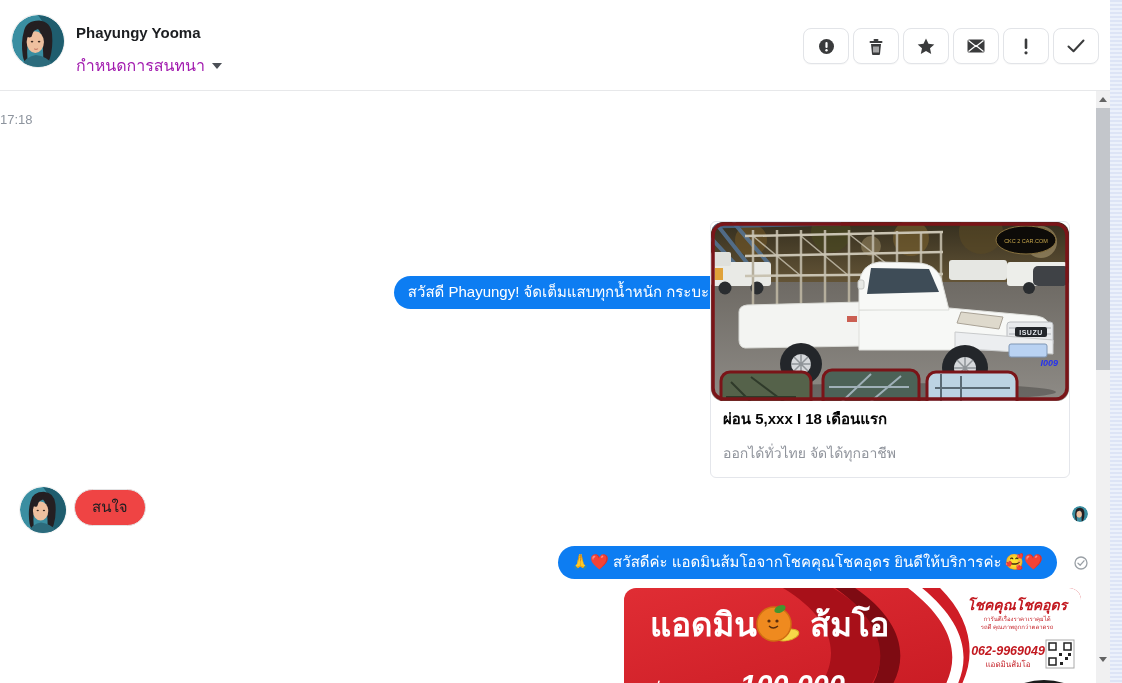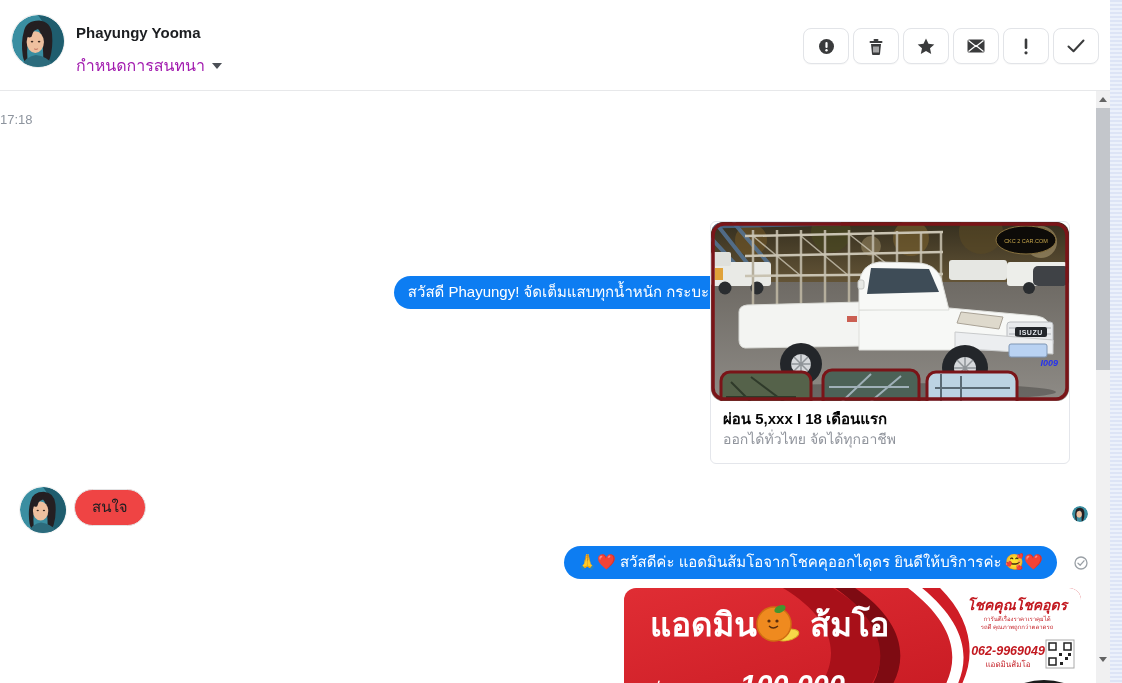--- a/index.html
+++ b/index.html
@@ -23,21 +23,21 @@
   .reply-note{position:absolute;left:0;top:56px;width:100%;text-align:center;font-size:13px;color:#8d949e;}
   .reply-note .adlink{color:#385898;font-weight:bold;cursor:pointer;}
   .bubble-out{position:absolute;background:#0d7df2;color:#fff;font-size:15px;line-height:20px;padding:6px 14px 7px;border-radius:18px;white-space:nowrap;}
   .bubble-in{position:absolute;background:#ef4444;border:1px solid #e3e3e4;color:#1c1e21;font-size:15px;line-height:20px;padding:7px 17px 8px;border-radius:19px;white-space:nowrap;}
   .msg-avatar{position:absolute;width:46px;height:46px;border-radius:50%;overflow:hidden;box-shadow:0 0 0 1px rgba(0,0,0,.06);}
   .receipt-avatar{position:absolute;width:16px;height:16px;border-radius:50%;overflow:hidden;}
   .ad-card{position:absolute;left:710px;top:221px;width:358px;border:1px solid #e4e6eb;border-radius:6px;background:#fff;overflow:hidden;cursor:pointer;}
   .ad-card .img{display:block;}
   .ad-info{padding:8px 12px 14px;}
   .ad-title{font-size:15px;font-weight:bold;color:#050505;line-height:19px;}
-  .ad-sub{font-size:14px;color:#90949c;line-height:19px;margin-top:2px;}
+  .ad-sub{font-size:14px;color:#90949c;line-height:19px;margin-top:16px;}
   .status-check{position:absolute;left:1074px;top:556px;}
   .banner{position:absolute;left:613px;top:588px;width:457px;height:95px;border-radius:12px 12px 0 0;overflow:hidden;cursor:pointer;margin-left:11px;}
   
   .scrollbar{position:absolute;left:1096px;top:90px;width:14px;height:593px;background:#f0f0f1;}
   .sb-btn{position:absolute;left:0;width:14px;height:18px;display:flex;align-items:center;justify-content:center;cursor:pointer;}
   .tri-up{width:0;height:0;border-left:4px solid transparent;border-right:4px solid transparent;border-bottom:5px solid #636363;}
   .tri-down{width:0;height:0;border-left:4px solid transparent;border-right:4px solid transparent;border-top:5px solid #636363;}
   .sb-thumb{position:absolute;left:0;top:18px;width:14px;height:262px;background:#c3c6cb;cursor:pointer;}
   .edge-strip{position:absolute;left:1110px;top:0;width:12px;height:683px;
     background:repeating-linear-gradient(to bottom,#dde4f6 0 2px,#ecf1fb 2px 4px);}
@@ -206,21 +206,21 @@
 <div class="bubble-in" style="left:74px;top:489px;">สนใจ</div>
 
 <div class="receipt-avatar" style="left:1072px;top:506px;">
   <svg viewBox="0 0 48 48" width="16" height="16">
     <circle cx="24" cy="24" r="24" fill="#3a8ea1"></circle>
     <path d="M11,15 Q13,5 25,5 Q36,6 37,18 Q38,30 35,40 Q33,45 29,47 Q29,34 28,24 Q27,16 24,13 Q17,15 15,24 Q13,34 15,46 Q11,44 10,38 Q8,25 11,15 Z" fill="#241f22"></path>
     <ellipse cx="21.5" cy="25" rx="8" ry="10" fill="#eec09f"></ellipse>
   </svg>
 </div>
 
-<div class="bubble-out" style="right:65px;top:546px;">🙏❤️ สวัสดีค่ะ แอดมินส้มโอจากโชคคุออกไดุดร ยินดีให้บริการค่ะ 🥰❤️</div>
+<div class="bubble-out" style="right:65px;top:546px;">🙏❤️ สวัสดีค่ะ แอดมินส้มโอจากโชคคุณโชคอุดร ยินดีให้บริการค่ะ 🥰❤️</div>
 <div class="status-check">
   <svg width="14" height="14" viewBox="0 0 14 14">
     <circle cx="7" cy="7" r="6" fill="none" stroke="#9aa0a6" stroke-width="1.3"></circle>
     <path d="M4,7.2 L6.2,9.2 L10,4.8" stroke="#9aa0a6" stroke-width="1.3" fill="none" stroke-linecap="round" stroke-linejoin="round"></path>
   </svg>
 </div>
 
 <div class="banner">
   <svg viewBox="0 0 457 130" width="457" height="130">
     <defs>

